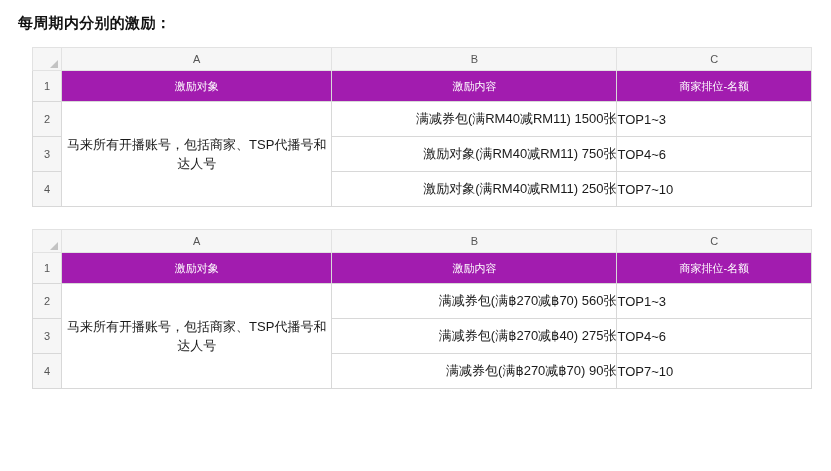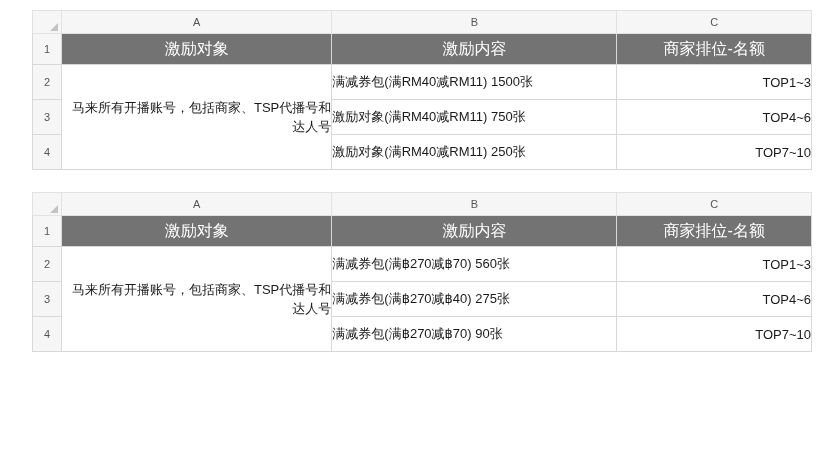--- a/index.html
+++ b/index.html
@@ -67,59 +67,60 @@
   .rowhead {
     width: 28px;
     background: #f6f6f6;
     color: #555555;
     font-size: 11px;
     text-align: center;
     vertical-align: middle;
     border: 1px solid #e2e2e2;
   }
   .hdr-cell {
-    background: #737373;
+    background: #a21caf;
     color: #ffffff;
-    font-size: 16px;
+    font-size: 11px;
     font-weight: bold;
     text-align: center;
     vertical-align: middle;
     height: 30px;
     border: 1px solid #1f7a44;
   }
   .cell {
     font-size: 13px;
     height: 34px;
     vertical-align: middle;
     color: #1a1a1a;
   }
   .c-a {
     width: 268px;
-    text-align: right;
+    text-align: center;
     padding: 4px 10px;
     line-height: 19px;
     box-sizing: border-box;
   }
   .c-b {
     width: 282px;
-    text-align: left;
+    text-align: right;
   }
   .c-c {
     width: 192px;
-    text-align: right;
+    text-align: left;
   }
   .merged {
     vertical-align: middle;
   }
 </style>
 </head>
 <body>
 
 <div class="page">
 
+  <div class="doc-title">每周期内分别的激励：</div>
 
   <table class="sheet">
     <tbody>
         <tr class="colhead">
       <td class="corner">
             <span class="tri"></span>
           </td>
       <td class="c-a">A</td>
       <td class="c-b">B</td>
       <td class="c-c">C</td>

